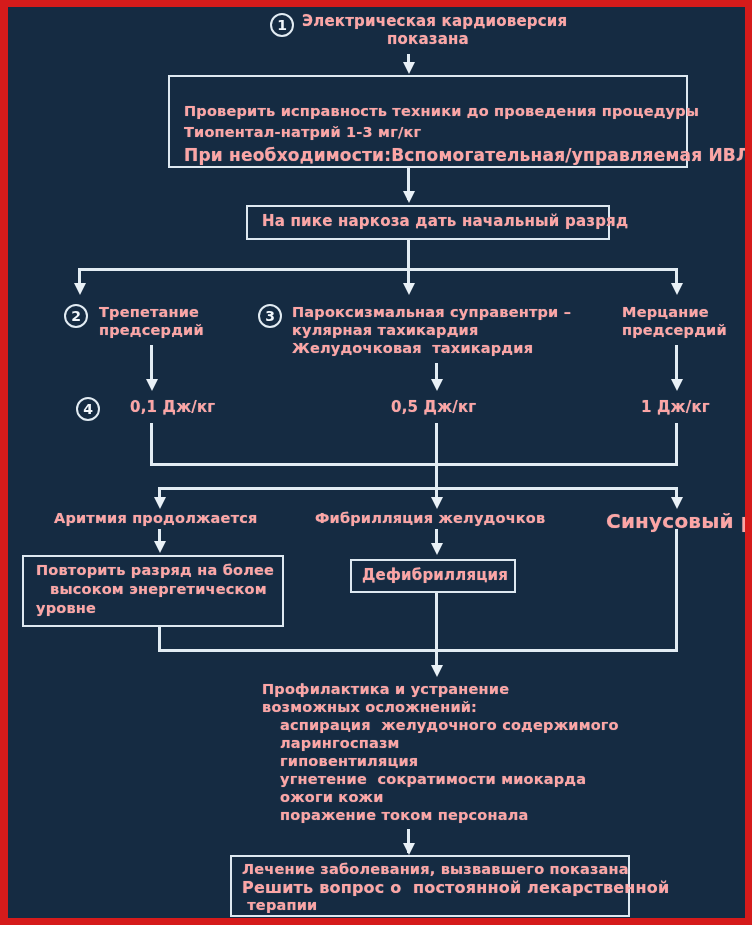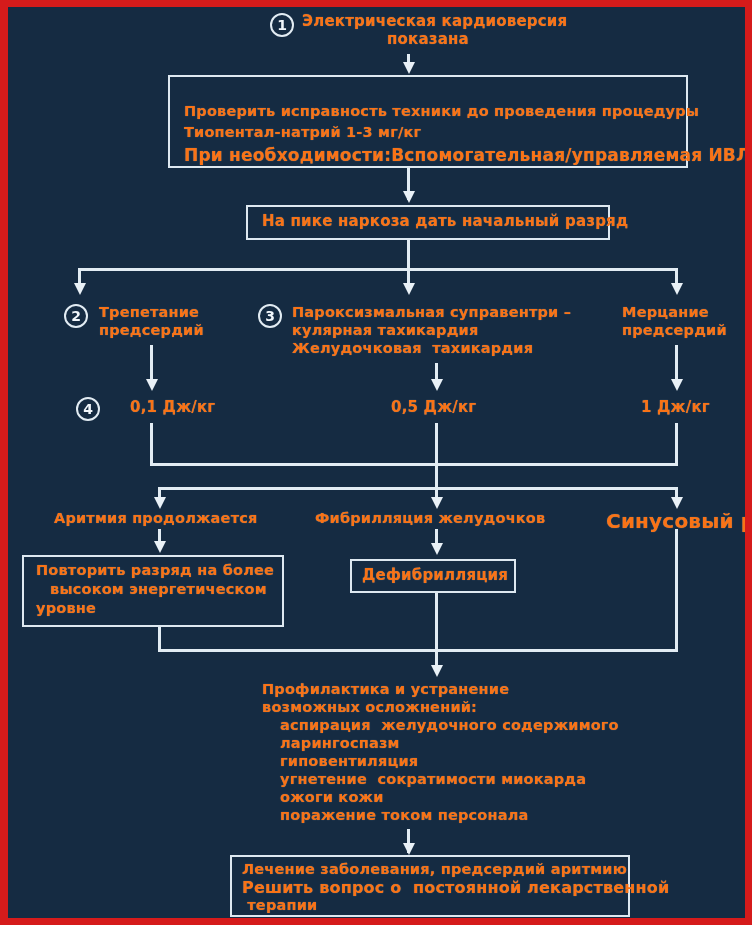--- a/index.html
+++ b/index.html
@@ -29,21 +29,21 @@
     left: 8px;
     top: 7px;
     width: 737px;
     height: 911px;
     background: #152b42;
     overflow: hidden;
   }
 
   .t {
     position: absolute;
-    color: #f97316;
+    color: #fca5a5;
     font-weight: bold;
     letter-spacing: 0.2px;
     white-space: pre;
     line-height: 1.18;
     text-shadow: 0 0 1px rgba(210,226,240,.45);
   }
 
   
   .box {
     position: absolute;
@@ -194,18 +194,18 @@
     <div class="t" style="left:272px; top:728px; font-size:14.5px;">ларингоспазм</div>
     <div class="t" style="left:272px; top:746px; font-size:14.5px;">гиповентиляция</div>
     <div class="t" style="left:272px; top:764px; font-size:14.5px;">угнетение  сократимости миокарда</div>
     <div class="t" style="left:272px; top:782px; font-size:14.5px;">ожоги кожи</div>
     <div class="t" style="left:272px; top:800px; font-size:14.5px;">поражение током персонала</div>
 
     <div class="v" style="left:399px; top:822px; height:24px;"></div>
     <div class="arrow" style="left:395px; top:836px;"></div>
 
     <div class="box" style="left:222px; top:848px; width:400px; height:62px;"></div>
-    <div class="t" style="left:234px; top:854px; font-size:14.5px;">Лечение заболевания, предсердий аритмию</div>
+    <div class="t" style="left:234px; top:854px; font-size:14.5px;">Лечение заболевания, вызвавшего показана</div>
     <div class="t" style="left:234px; top:872px; font-size:16px;">Решить вопрос о  постоянной лекарственной</div>
     <div class="t" style="left:234px; top:890px; font-size:14.5px;"> терапии</div>
 
   </div>
 </div>
 
 </body></html>

